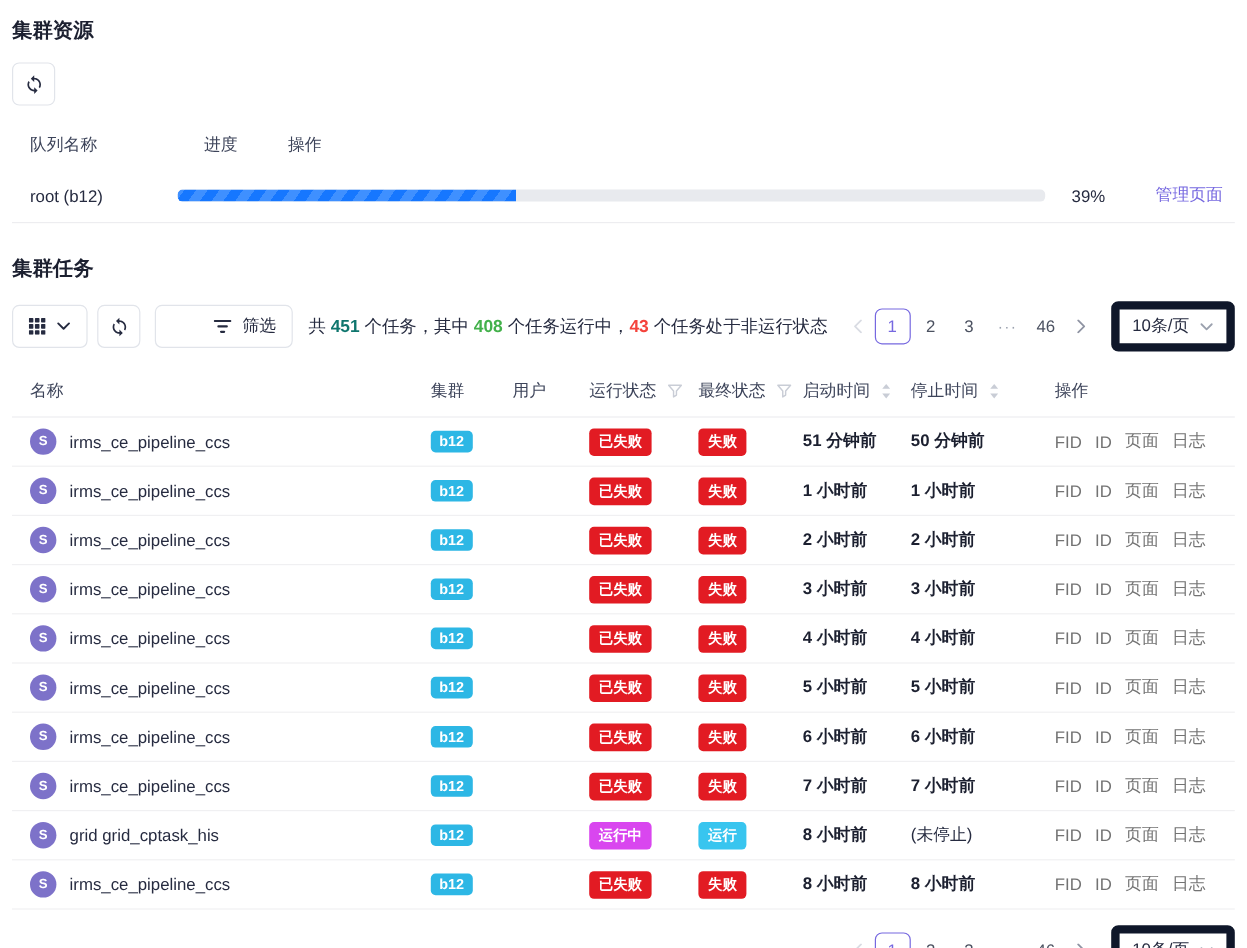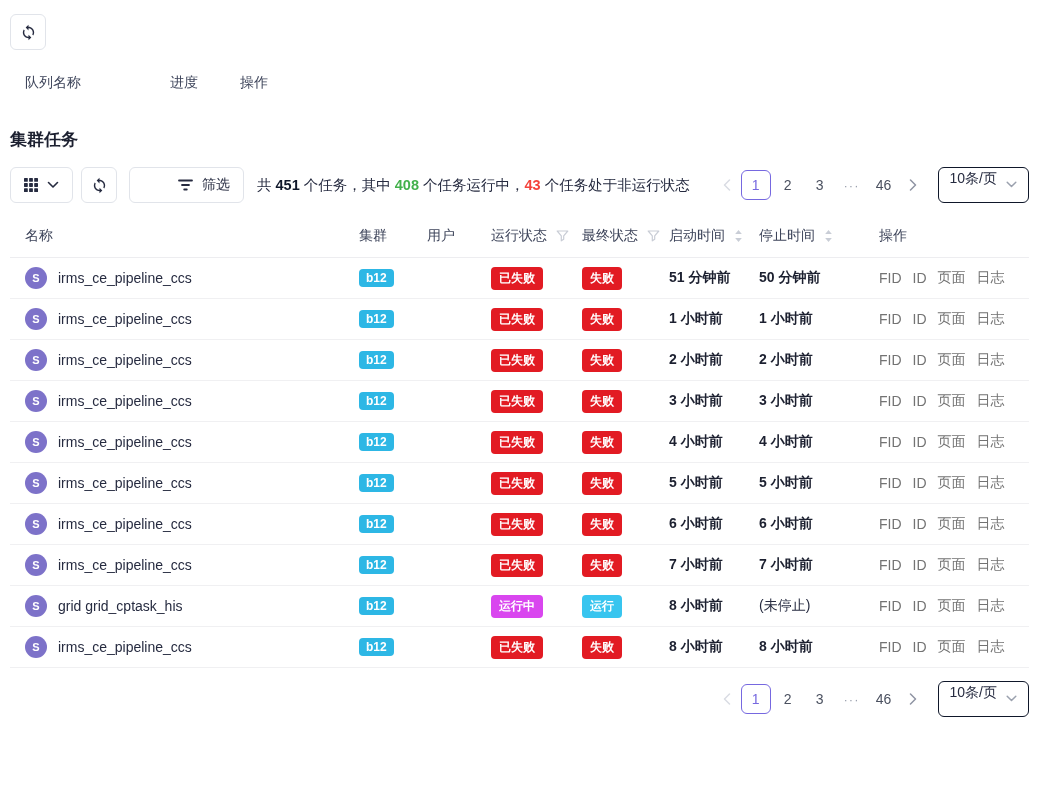--- a/index.html
+++ b/index.html
@@ -36,37 +36,37 @@
     height:100%; border-radius:4px 0 0 4px;
     background:repeating-linear-gradient(-55deg,#1677ff 0,#1677ff 8px,#3f90ff 8px,#3f90ff 16px);
   }
   .link { color:#7668e0; text-decoration:none; cursor:pointer; }
 
   
   .toolbar { display:flex; align-items:center; }
   .toolbar > * { flex:none; }
   .gap8 { margin-left:8px; } .gap12 { margin-left:12px;padding-left:48px; }
   .summary { margin-left:13px; font-size:14.5px; color:#262b40; white-space:nowrap; }
-  .n-blue { color:#0f172a; font-weight:600; }
+  .n-blue { color:#0f766e; font-weight:600; }
   .n-green { color:#43b14b; font-weight:600; }
   .n-red { color:#f4433c; font-weight:600; }
 
   
   .pager { display:flex; align-items:center; margin-left:auto; }
   .pg-arrow { width:26px; height:32px; display:flex; align-items:center; justify-content:center; cursor:pointer; }
   .pg-arrow.disabled { cursor:default; }
   .page-item {
     min-width:30px; height:30px; margin:0 1px; display:flex; align-items:center; justify-content:center;
     border:1px solid transparent; border-radius:6px; color:#4b5160; cursor:pointer; font-size:14px;
   }
   .page-item.active { border-color:#7668e0; color:#7668e0; }
   .page-item.ellipsis { color:#9ba1ae; cursor:default; letter-spacing:1px; font-size:13px; }
   .page-size-select {
-    margin-left:12px; height:36px; border:1px solid #0f172a; border-radius:6px; background:#fff;
-    display:flex; align-items:flex-end; gap:9px; padding:14px 11px; cursor:pointer; font-size:14px; color:#262b40;
+    margin-left:12px; height:36px; border:7px solid #0f172a; border-radius:6px; background:#fff;
+    display:flex; align-items:center; gap:9px; padding:14px 11px; cursor:pointer; font-size:14px; color:#262b40;
   }
 
   
   .task-table { margin-top:14px; }
   .t-header { display:flex; align-items:center; padding:10px 0 12px 0; border-bottom:1px solid #ededf0;
               font-weight:500; color:#3d445a; }
   .t-header .hcell { display:flex; align-items:center; gap:9px; }
   .trow { display:flex; align-items:center; height:41px; border-bottom:1px solid #f0f0f2; }
   .c-name { flex:1; padding-left:15px; display:flex; align-items:center; gap:11px; min-width:0; }
   .c-cluster { width:68px; } .c-user { width:64px; } .c-run { width:91px; } .c-final { width:87px; }
@@ -86,34 +86,45 @@
 
   .footer { display:flex; margin-top:13px; }
   svg { display:block; }
 </style>
 </head>
 <body>
 
 <div class="page">
 
   
+  <div class="section-title">集群资源</div>
 
   <button class="icon-btn">
     <span>
       <svg width="17" height="17" viewBox="0 0 24 24" fill="currentColor">
           <path d="M12 4V1L8 5l4 4V6c3.31 0 6 2.69 6 6 0 1.01-.25 1.97-.7 2.8l1.46 1.46A7.93 7.93 0 0020 12c0-4.42-3.58-8-8-8zm0 14c-3.31 0-6-2.69-6-6 0-1.01.25-1.97.7-2.8L5.24 7.74A7.93 7.93 0 004 12c0 4.42 3.58 8 8 8v3l4-4-4-4v3z"></path>
         </svg>
     </span>
   </button>
 
   <div class="res-table">
     <div class="res-header">
       <div class="rc-queue">队列名称</div>
       <div class="rc-progress">进度</div>
       <div class="rc-action">操作</div>
+    </div>
+    <div class="res-row">
+      <div class="rc-queue">root (b12)</div>
+      <div class="rc-capacity">
+        <div class="progress-track">
+          <div class="progress-fill" style="width: 39%;"></div>
+        </div>
+      </div>
+      <div class="rc-progress">39%</div>
+      <div class="rc-action"><a class="link">管理页面</a></div>
     </div>
   </div>
 
   
   <div class="section-title t2">集群任务</div>
 
   <div class="toolbar">
     <button class="wide-btn">
       <span>
         <svg width="14" height="14" viewBox="0 0 14 14" fill="currentColor">

